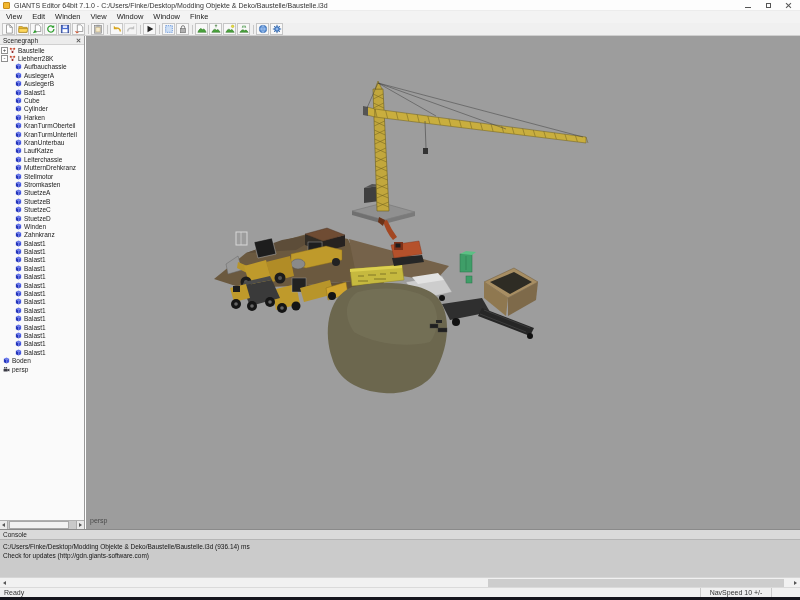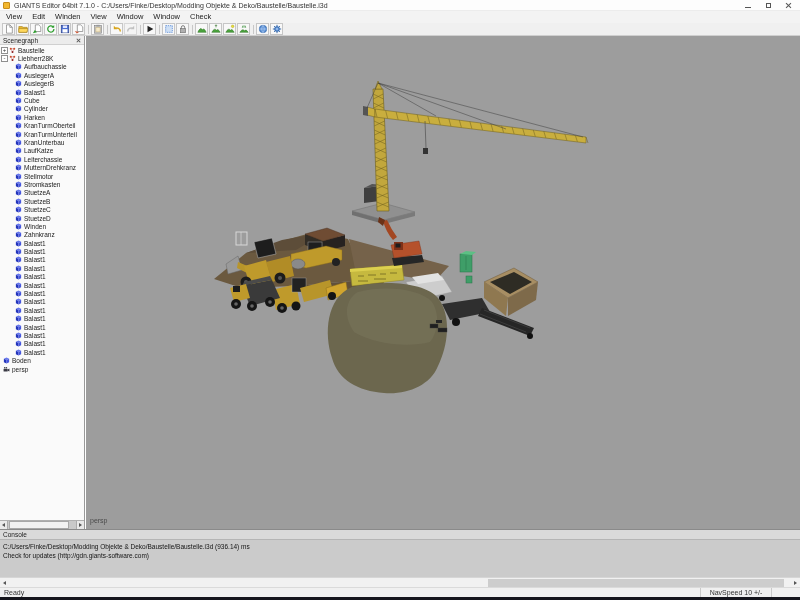--- a/index.html
+++ b/index.html
@@ -96,21 +96,21 @@
   </div>
 </div>
 
 <div class="menubar" id="menubar">
     <div class="menu-item">View</div>
     <div class="menu-item">Edit</div>
     <div class="menu-item">Winden</div>
     <div class="menu-item">View</div>
     <div class="menu-item">Window</div>
     <div class="menu-item">Window</div>
-    <div class="menu-item">Check</div>
+    <div class="menu-item">Finke</div>
   </div>
 
 <div class="toolbar" id="toolbar">
     <div class="tb-btn">
       <svg viewBox="0 0 12 12">
         <path d="M3 1h4l3 3v7H3z" fill="#fff" stroke="#777" stroke-width="0.8"></path>
         <path d="M7 1v3h3" fill="none" stroke="#777" stroke-width="0.8"></path>
       </svg>
     </div>
     <div class="tb-btn">

